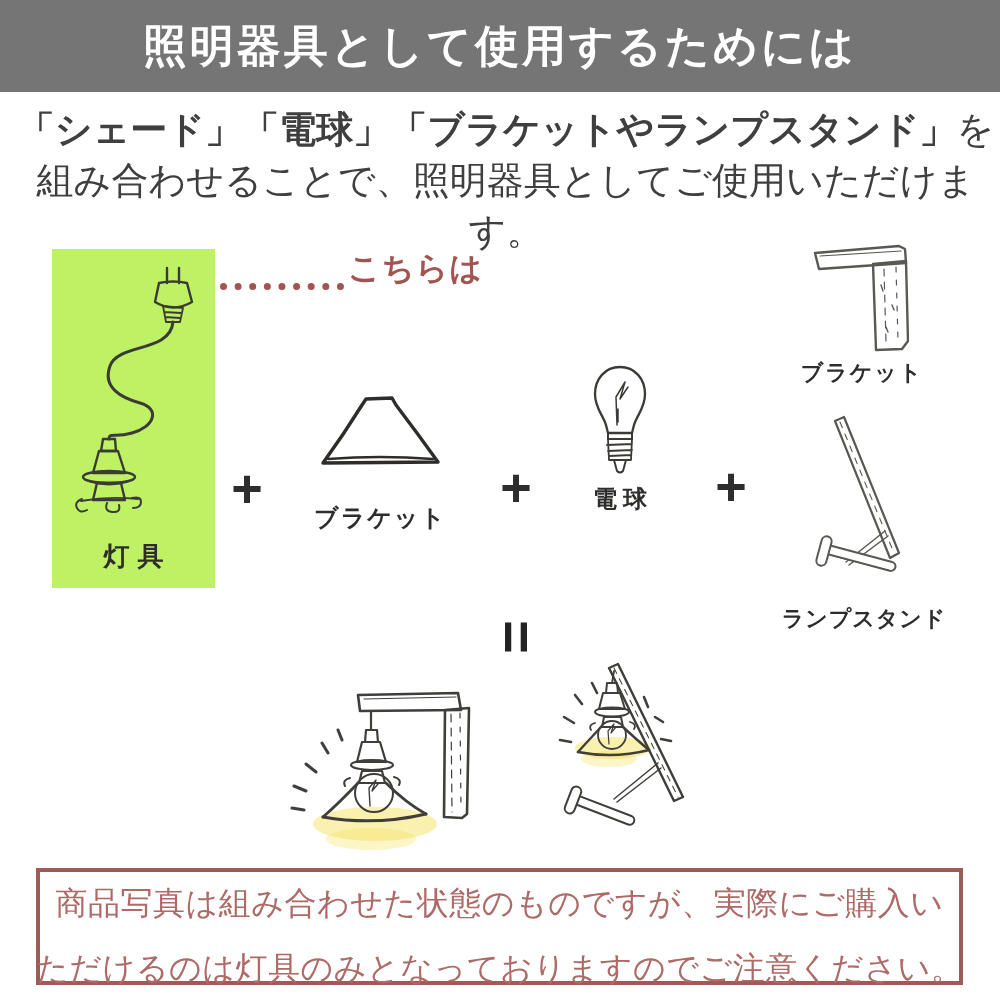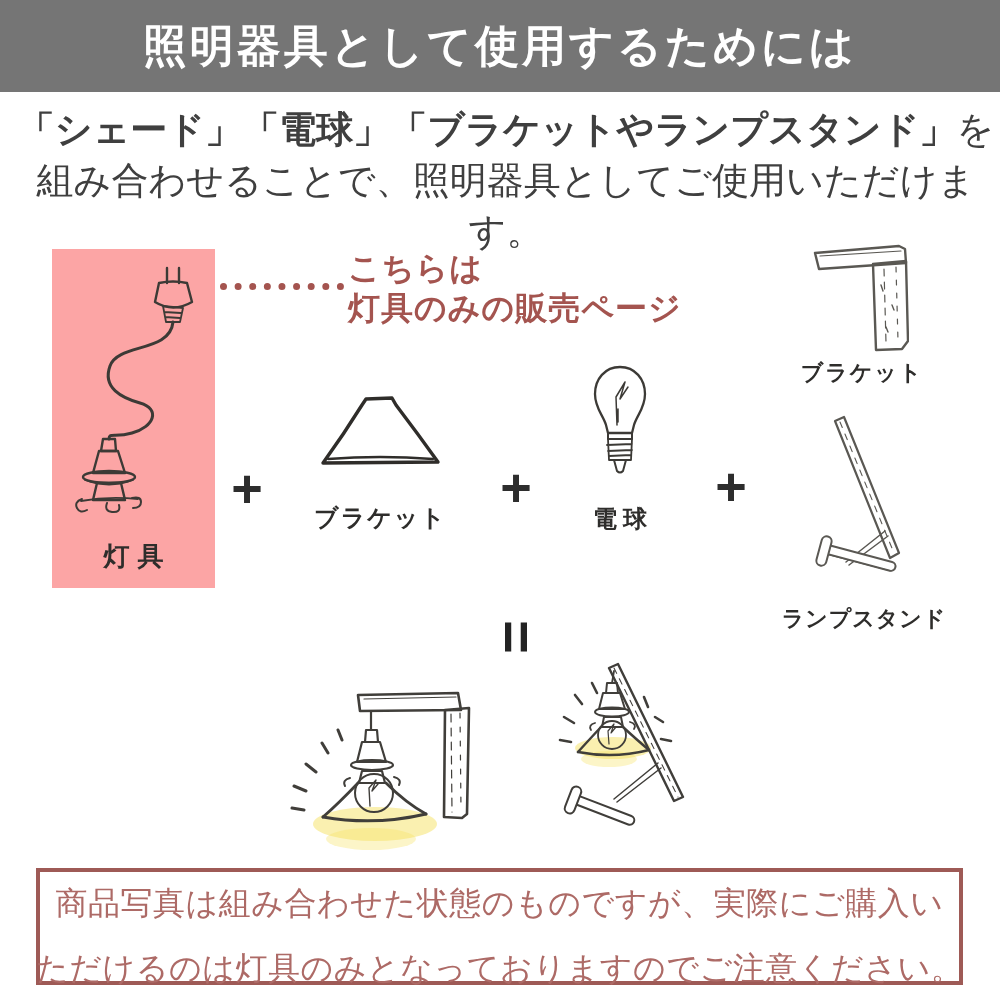--- a/index.html
+++ b/index.html
@@ -11,42 +11,42 @@
   .banner{left:0;top:0;width:1000px;height:92px;background:#757575;display:flex;
           align-items:center;justify-content:center;}
   .banner-title{color:#ffffff;font-size:44px;font-weight:700;letter-spacing:3px;}
 
   
   .intro{left:0;top:104px;width:1000px;text-align:center;color:#3f3f3f;
          font-size:37px;line-height:51px;padding-left:6px;}
   .intro .b{font-weight:700;}
 
   
-  .panel{left:52px;top:249px;width:163px;height:339px;background:#fca5a5;}
+  .panel{left:52px;top:249px;width:163px;height:339px;background:#bef264;}
   .panel svg{position:absolute;left:0;top:0;}
   .fixture-label{position:absolute;left:0;bottom:14px;width:100%;text-align:center;
         color:#2e2d2b;font-size:26px;font-weight:700;letter-spacing:8px;text-indent:8px;}
 
   
   .dots{left:220px;top:283px;width:124px;height:0;border-top:7px dotted #a4544f;}
   .callout{left:348px;top:248px;color:#a4544f;font-size:32px;font-weight:700;
            line-height:40px;letter-spacing:1px;}
 
   
   .plus{width:60px;height:60px;display:flex;align-items:center;justify-content:center;
         color:#2d2d2d;font-size:54px;font-weight:900;}
   .equals{left:487px;top:607px;width:60px;height:60px;display:flex;align-items:center;
         justify-content:center;}
   .equals span{display:inline-block;transform:rotate(90deg);color:#232323;
         font-size:58px;font-weight:900;line-height:1;}
 
   
   .comp-label{text-align:center;color:#2e2d2b;font-weight:700;}
   .shade-label{left:312px;top:502px;width:137px;font-size:24px;letter-spacing:2px;}
-  .bulb-label{left:570px;top:503px;width:100px;font-size:24px;letter-spacing:6px;text-indent:6px;}
+  .bulb-label{left:570px;top:483px;width:100px;font-size:24px;letter-spacing:6px;text-indent:6px;}
   .bracket-label{left:792px;top:358px;width:140px;font-size:22px;letter-spacing:2px;}
   .stand-label{left:774px;top:604px;width:180px;font-size:22px;letter-spacing:1px;}
 
   
   .notice{left:36px;top:868px;width:927px;height:117px;box-sizing:border-box;
           border:4px solid #9e5a56;background:#fff;display:flex;flex-direction:column;
           align-items:center;justify-content:center;}
   .notice div{color:#ad6a66;font-size:32px;line-height:47px;letter-spacing:0.5px;
           white-space:nowrap;margin-top:18px;}
 
@@ -84,21 +84,20 @@
         <path d="M80,249 q9,-2 9,4 q0,6 -8,6" stroke-width="2"></path>
       </g>
     </svg>
     <div class="fixture-label">灯具</div>
   </div>
 
   <div class="abs dots"></div>
 
   <div class="abs callout">
     <div>こちらは</div>
-    <div>灯具のみの販売ページ</div>
   </div>
 
   <div class="abs plus" style="left:217px;top:458px;">+</div>
   <div class="abs plus" style="left:486px;top:457px;">+</div>
   <div class="abs plus" style="left:701px;top:456px;">+</div>
 
   <svg class="abs" style="left:312px;top:395px;" width="137" height="82" viewBox="0 0 137 82">
     <g fill="none" stroke="#2f2d2a" stroke-linecap="round" stroke-linejoin="round">
       <path d="M54,4 L80,3 L84,10 Q106,39 126,67 L11,68 Q32,39 50,10 Z" stroke-width="3.4"></path>
       <path d="M16,64 Q68,60 121,64" stroke-width="2.4"></path>

